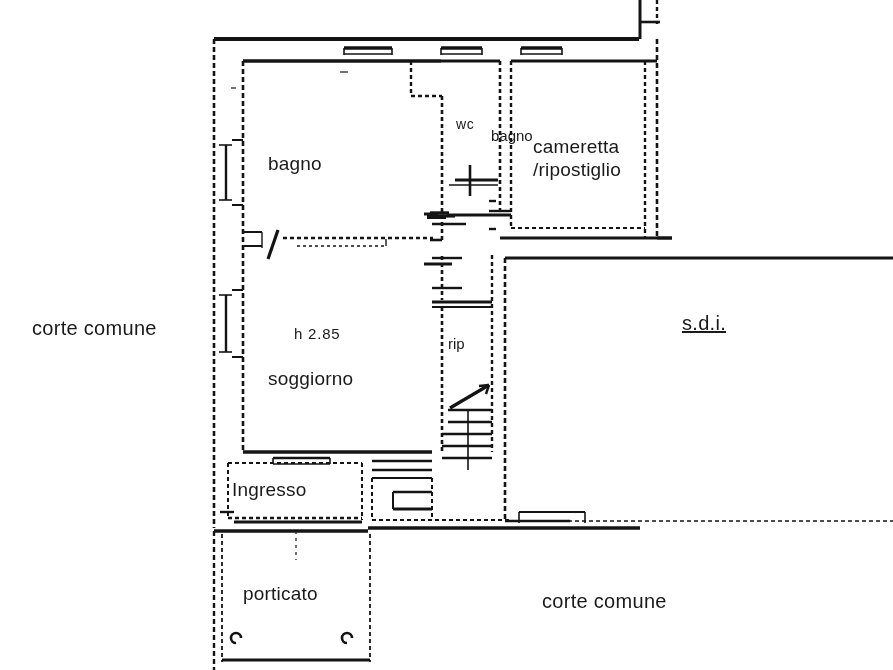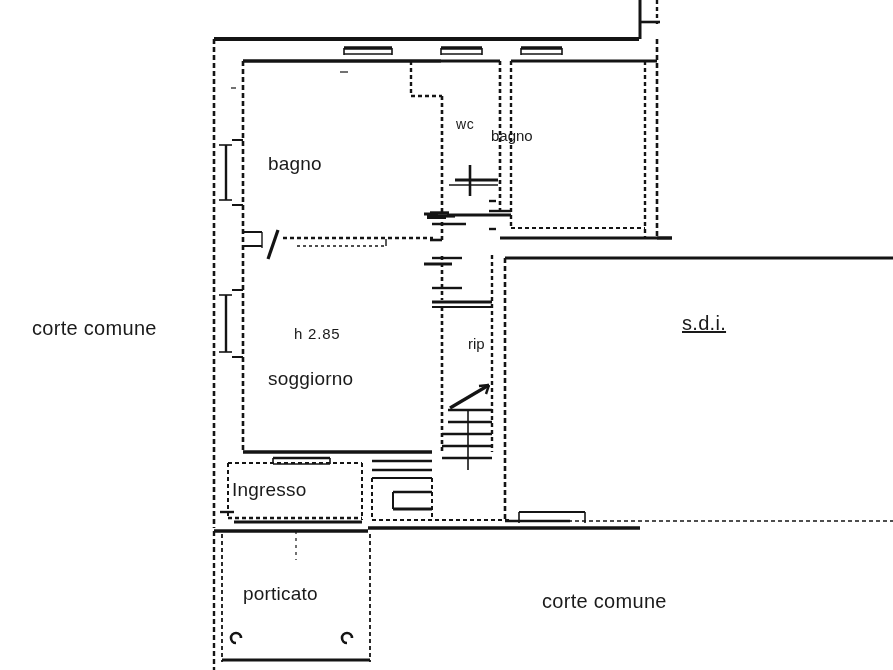--- a/index.html
+++ b/index.html
@@ -229,26 +229,30 @@
       <path d="M352 638 a5 5 0 1 0 -5 5"></path>
     </g>
   </svg>
 
   <div class="lbl lbl-room" style="left:268px; top:153px;">bagno</div>
 
   <div class="lbl lbl-tiny" style="left:456px; top:78px;margin-top:39px;">wc</div>
 
   <div class="lbl lbl-small" style="left:469px; top:128px;margin-left:22px;">bagno</div>
 
+  <div class="lbl lbl-room two-line" style="left:533px; top:135px;">
+    <div>cameretta</div>
+    <div>/ripostiglio</div>
+  </div>
 
   <div class="lbl lbl-h" style="left:294px; top:326px;">h 2.85</div>
 
   <div class="lbl lbl-room" style="left:268px; top:368px;text-align:center;">soggiorno</div>
 
-  <div class="lbl lbl-small" style="left:468px; top:336px;">rip</div>
+  <div class="lbl lbl-small" style="left:448px; top:336px;">rip</div>
 
   <div class="lbl lbl-room" style="left:232px; top:479px;">Ingresso</div>
 
   <div class="lbl lbl-room" style="left:243px; top:583px;">porticato</div>
 
   <div class="lbl lbl-ext" style="left:32px; top:317px;">corte comune</div>
 
   <div class="lbl lbl-ext" style="left:542px; top:590px;">corte comune</div>
 
   <div class="lbl lbl-ext" style="left:682px; top:312px;text-decoration:underline;">s.d.i.</div>

